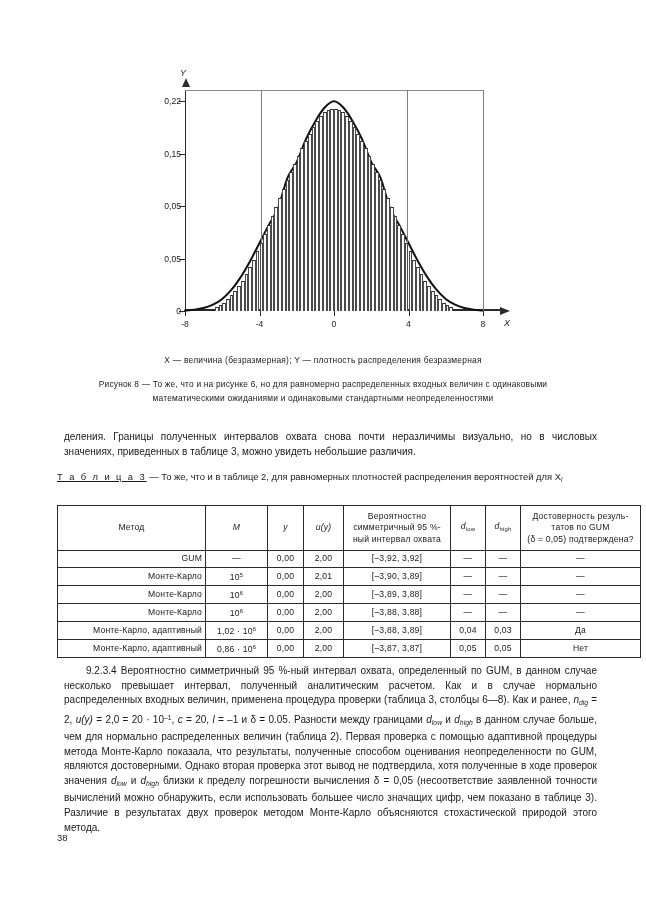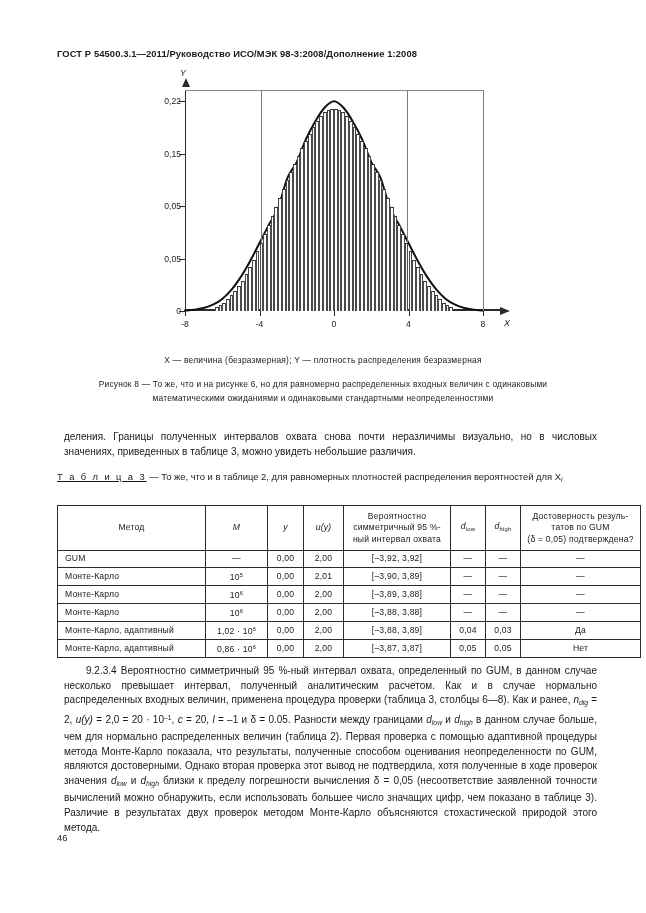--- a/index.html
+++ b/index.html
@@ -207,21 +207,21 @@
     vertical-align: middle;
     line-height: 11.4px;
     letter-spacing: 0.2px;
   }
   table.data thead th {
     font-weight: normal;
     height: 40px;
     border-bottom-width: 1.6px;
   }
   table.data td.method {
-    text-align: left;
+    text-align: right;
     padding-left: 7px;
     letter-spacing: 0.15px;
   }
   table.data tbody tr { height: 17px; }
   .c-method { width: 148px; }
   .c-M      { width: 62px; }
   .c-y      { width: 36px; }
   .c-uy     { width: 40px; }
   .c-int    { width: 107px; }
   .c-dlow   { width: 35px; }
@@ -234,21 +234,20 @@
     left: 57px;
     top: 832px;
     font-size: 9.4px;
   }
 </style>
 </head>
 <body>
 
 <div class="page">
 
-  <div class="runhead">ГОСТ Р 54500.3.1—2011/Руководство ИСО/МЭК 98-3:2008/Дополнение 1:2008</div>
 
   <div class="figure">
     <div class="plot-area" id="plot-area">
       <div class="axis-y">
           <span class="axis-y-arrow"></span>
         </div>
       <div class="axis-x">
           <span class="axis-x-arrow"></span>
         </div>
       <div class="axis-label-y">Y</div>
@@ -460,14 +459,14 @@
           </tr>
         </tbody>
     </table>
   </div>
 
   <div class="body-p" id="para-2">
     <span class="indent"></span><span>9.2.3.4</span>
     <span>Вероятностно симметричный 95 %-ный интервал охвата, определенный по GUM, в данном случае несколько превышает интервал, полученный аналитическим расчетом. Как и в случае нормально распределенных входных величин, применена процедура проверки (таблица 3, столбцы 6—8). Как и ранее, </span><i><span>n</span><sub>dig</sub></i><span> = 2, </span><i>u(y)</i><span><span> = 2,0 = 20 · 10</span><sup>–1</sup></span><span>, </span><i>c</i><span> = 20, </span><i>l</i><span> = –1  и δ = 0.05. Разности между границами </span><i><span>d</span><sub>low</sub></i><span>  и </span><i><span>d</span><sub>high</sub></i><span>  в данном случае больше, чем для нормально распределенных величин (таблица 2). Первая проверка с помощью адаптивной процедуры метода Монте-Карло показала, что результаты, полученные способом оценивания неопределенности по GUM, являются достоверными. Однако вторая проверка этот вывод не подтвердила, хотя полученные в ходе проверок значения  </span><i><span>d</span><sub>low</sub></i><span>  и </span><i><span>d</span><sub>high</sub></i><span>  близки к пределу погрешности вычисления δ = 0,05 (несоответствие заявленной точности вычислений можно обнаружить, если использовать большее число значащих цифр, чем показано в таблице 3). Различие в результатах двух проверок методом Монте-Карло объясняются стохастической природой этого метода.</span>
   </div>
 
-  <div class="folio">46</div>
+  <div class="folio">38</div>
 </div>
 
 </body></html>

